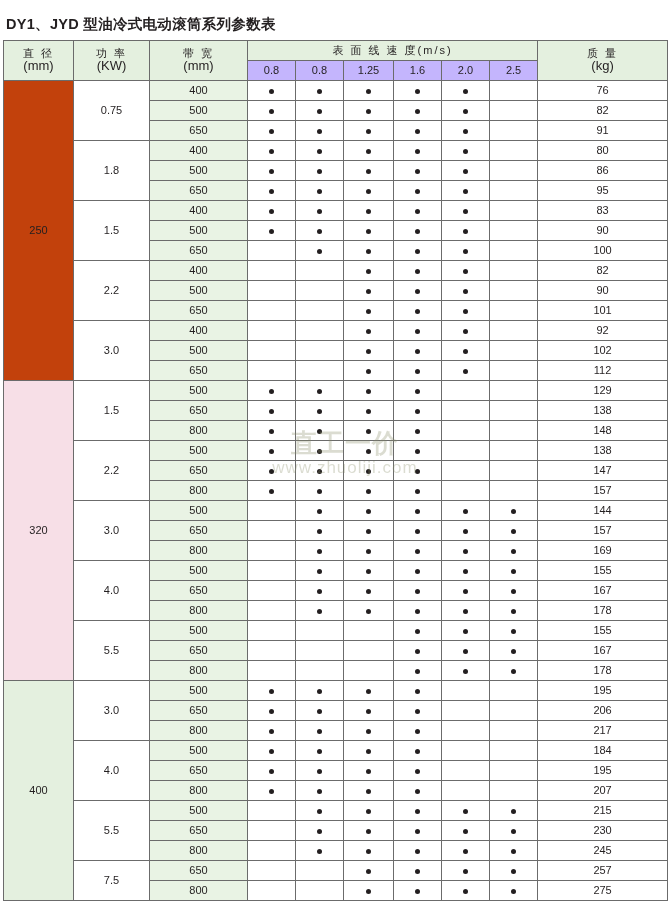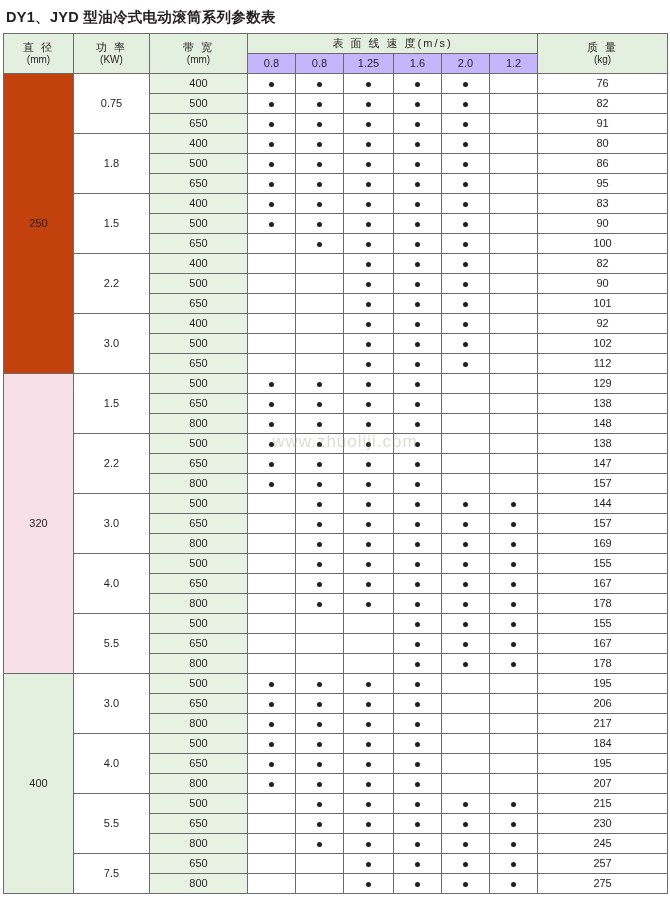--- a/index.html
+++ b/index.html
@@ -11,21 +11,21 @@
     width: 670px;
     height: 923px;
     font-family: "Liberation Sans", sans-serif;
     color: #231f20;
     position: relative;
     overflow: hidden;
   }
   .page-title {
     font-size: 14.5px;
     font-weight: bold;
-    padding: 8px 0 6px 6px;
+    padding: 15px 0 6px 6px;
     letter-spacing: 0.3px;
   }
   table.spec {
     border-collapse: collapse;
     width: 664px;
     margin-left: 3px;
     table-layout: fixed;
   }
   table.spec td, table.spec th {
     border: 1px solid #6b6b6b;
@@ -38,21 +38,21 @@
     line-height: 1.15;
   }
   .hdr {
     background: #e4f0df;
     font-weight: bold;
     font-size: 12px;
     letter-spacing: 2px;
   }
   .hdr .sub {
     display: block;
-    font-size: 10px;
+    font-size: 13px;
     font-weight: normal;
     letter-spacing: 0;
   }
   .spd-hdr {
     background: #c4b5fd;
     font-size: 11px;
     font-weight: normal;
   }
   .grp-250 { background: #c2410c; }
   .grp-320 { background: #f7dfe7; margin-top: 20px; }
@@ -138,21 +138,21 @@
         <span>质 量</span>
         <span class="sub">(kg)</span>
       </th>
     </tr>
     <tr>
       <th class="spd-hdr">0.8</th>
       <th class="spd-hdr">0.8</th>
       <th class="spd-hdr">1.25</th>
       <th class="spd-hdr">1.6</th>
       <th class="spd-hdr">2.0</th>
-      <th class="spd-hdr">1.2</th>
+      <th class="spd-hdr">2.5</th>
     </tr>
   </thead>
   <tbody id="table-body">
       <tr>
         <td class="dia-cell grp-250" rowspan="15">250</td>
         <td class="pow-cell cell-pow" rowspan="3">0.75</td>
         <td class="bw-cell cell-bw">400</td>
         <td class="cell-dot"><span class="dot"></span></td>
         <td class="cell-dot"><span class="dot"></span></td>
         <td class="cell-dot"><span class="dot"></span></td>
@@ -573,14 +573,15 @@
         <td class="cell-dot"><span class="dot"></span></td>
         <td class="cell-dot"><span class="dot"></span></td>
         <td class="cell-dot"><span class="dot"></span></td>
         <td class="cell-dot"><span class="dot"></span></td>
         <td class="mass-cell cell-mass">275</td>
       </tr>
     </tbody>
 </table>
 
 <div class="watermark">
+  <div class="wm-main">直工一价</div>
   <div class="wm-sub">www.zhuoliji.com</div>
 </div>
 
 </body></html>

